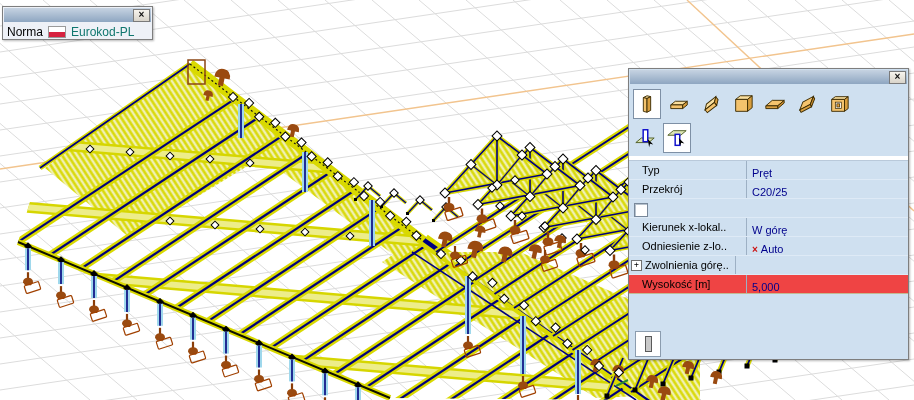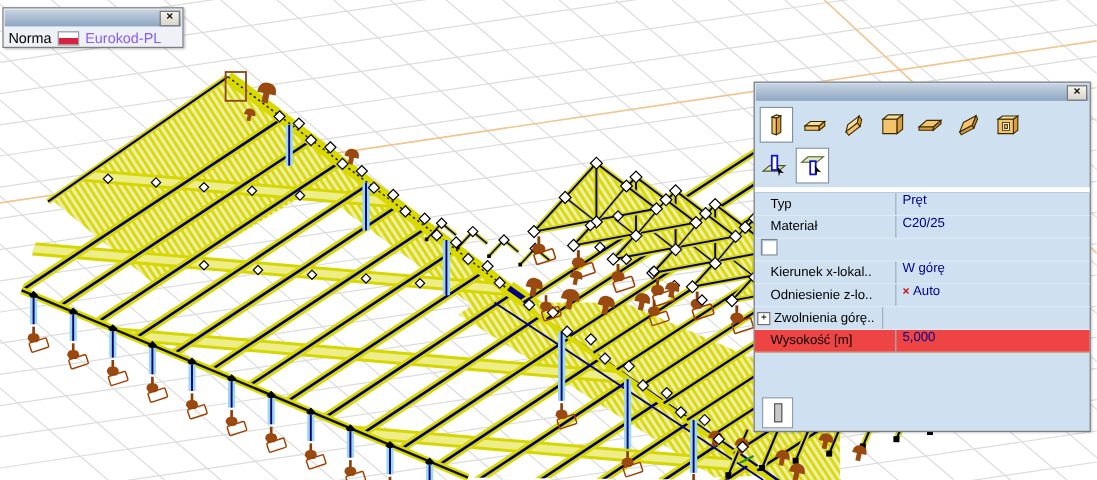--- a/index.html
+++ b/index.html
@@ -10,31 +10,31 @@
   
   .floatwin{position:absolute;border:1px solid #7e7e7e;box-shadow:1px 1px 2px rgba(0,0,0,.28);background:#cfe0f0}
   .titlebar{height:14px;margin:1px;background:linear-gradient(180deg,#c6d3e2,#8ea6c1);position:relative}
   .closebtn{position:absolute;top:1px;right:1px;width:15px;height:11px;background:linear-gradient(#f7f4ee,#d9d4ca);
             border:1px solid #7a7a7a;font:bold 10px/10px "Liberation Sans",sans-serif;text-align:center;color:#111;cursor:default}
 
   
   #normabar{left:2px;top:6px;width:149px;height:32px;background:#eef1f7}
   #normabar .body{display:flex;align-items:center;gap:5px;padding:1px 4px;height:15px}
   #normabar .lbl{font-size:12px;color:#000}
-  #normabar .code{font-size:12px;color:#8b5cf6}
+  #normabar .code{font-size:12px;color:#0f766e}
   .flag{width:16px;height:10px;border:1px solid #9a9a9a;background:linear-gradient(180deg,#fff 0 48%,#d6213f 48% 100%)}
 
   
   #proppanel{left:628px;top:68px;width:279px;height:290px}
   .irow{display:flex;align-items:flex-start;gap:4px;padding:4px 0 0 4px}
   .icon{width:26px;height:28px;display:flex;align-items:center;justify-content:center;border:1px solid transparent}
   .icon.sel{background:#fff;border:1px solid #7e90a5}
   .sep{height:4px;background:#fff;margin-top:3px;border-bottom:1px solid #b9c9da}
   .ptable{font-size:11px}
-  .prow{display:flex;align-items:flex-start;height:18px;border-bottom:1px solid #deeaf6}
+  .prow{display:flex;align-items:flex-end;height:18px;border-bottom:1px solid #deeaf6}
   .plabel{width:104px;align-self:stretch;display:flex;align-items:center;padding-left:13px;
           border-right:1px solid #9db0c4;color:#000;white-space:nowrap;overflow:hidden}
   .plabel.withexp{padding-left:2px}
   .pvalue{flex:1;padding-left:5px;color:#00008c;display:flex;align-items:center;white-space:nowrap}
   .prow.hl{background:#ef4444;border-bottom:1px solid #c3ba92}
   .checkbox{width:12px;height:12px;background:#fff;border:1px solid #78889a;box-shadow:inset 1px 1px 0 #b7c2cd}
   .redx{color:#cc1111;font-weight:bold;font-size:10px;margin-right:3px}
   .expand{width:9px;height:9px;border:1px solid #707070;background:#fff;font:8px/8px "DejaVu Sans Mono",monospace;
           text-align:center;color:#000;margin-right:3px;flex:none}
   .bottombtn{position:absolute;left:6px;top:262px;width:24px;height:24px;background:#fff;border:1px solid #8b9cae;
@@ -682,21 +682,21 @@
   </div>
 
   <div class="sep"></div>
 
   <div class="ptable">
     <div class="prow">
       <span class="plabel">Typ</span>
       <span class="pvalue">Pręt</span>
     </div>
     <div class="prow">
-      <span class="plabel">Materiał</span>
+      <span class="plabel">Przekrój</span>
       <span class="pvalue">C20/25</span>
     </div>
     <div class="prow">
       <span class="pvalue">
           <span class="checkbox"></span>
         </span>
     </div>
     <div class="prow">
       <span class="plabel">Kierunek x-lokal..</span>
       <span class="pvalue">W górę</span>

